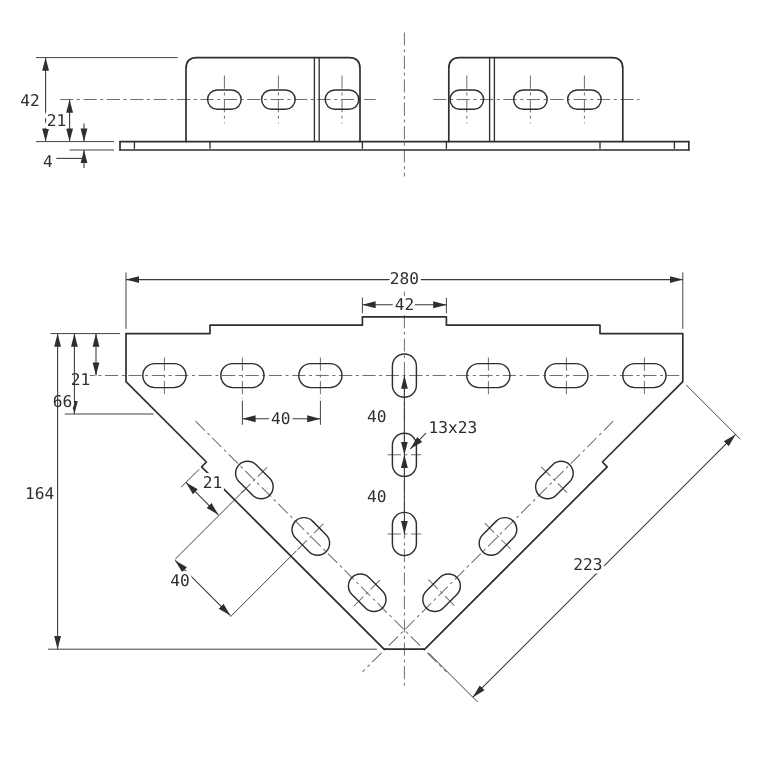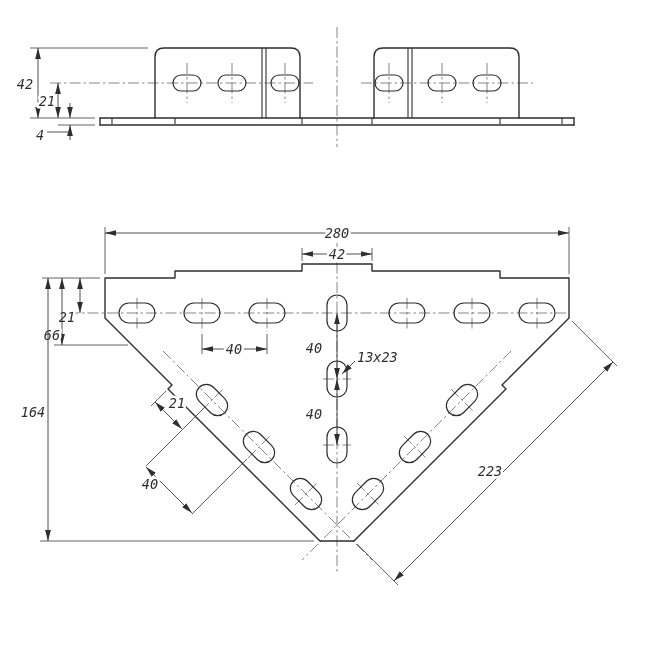--- a/index.html
+++ b/index.html
@@ -1,16 +1,16 @@
 <!DOCTYPE html>
 <html><head>
 <meta charset="utf-8">
 <style>
   html,body{margin:0;padding:0;background:#ffffff;}
-  .page{width:650px;height:650px;background:#ffffff;position:relative;overflow:hidden;font-style:italic;}
+  .page{width:650px;height:650px;background:#ffffff;position:relative;overflow:hidden;}
   svg{display:block;}
   .edge{fill:none;stroke:#2e2e2e;stroke-width:1.4;stroke-linejoin:round;stroke-linecap:round;}
   .seam{fill:none;stroke:#2e2e2e;stroke-width:1.1;}
   .hole{fill:none;stroke:#2e2e2e;stroke-width:1.2;}
   .dimline{fill:none;stroke:#3a3a3a;stroke-width:0.9;}
   .extline{fill:none;stroke:#3a3a3a;stroke-width:0.8;}
   .cl{fill:none;stroke:#707070;stroke-width:0.85;stroke-dasharray:11 3 2.5 3;}
   text.dim{font-family:"DejaVu Sans Mono",monospace;font-size:13.5px;fill:#2e2e2e;
            paint-order:stroke;stroke:#ffffff;stroke-width:5px;stroke-linejoin:round;
            text-anchor:middle;dominant-baseline:central;}

